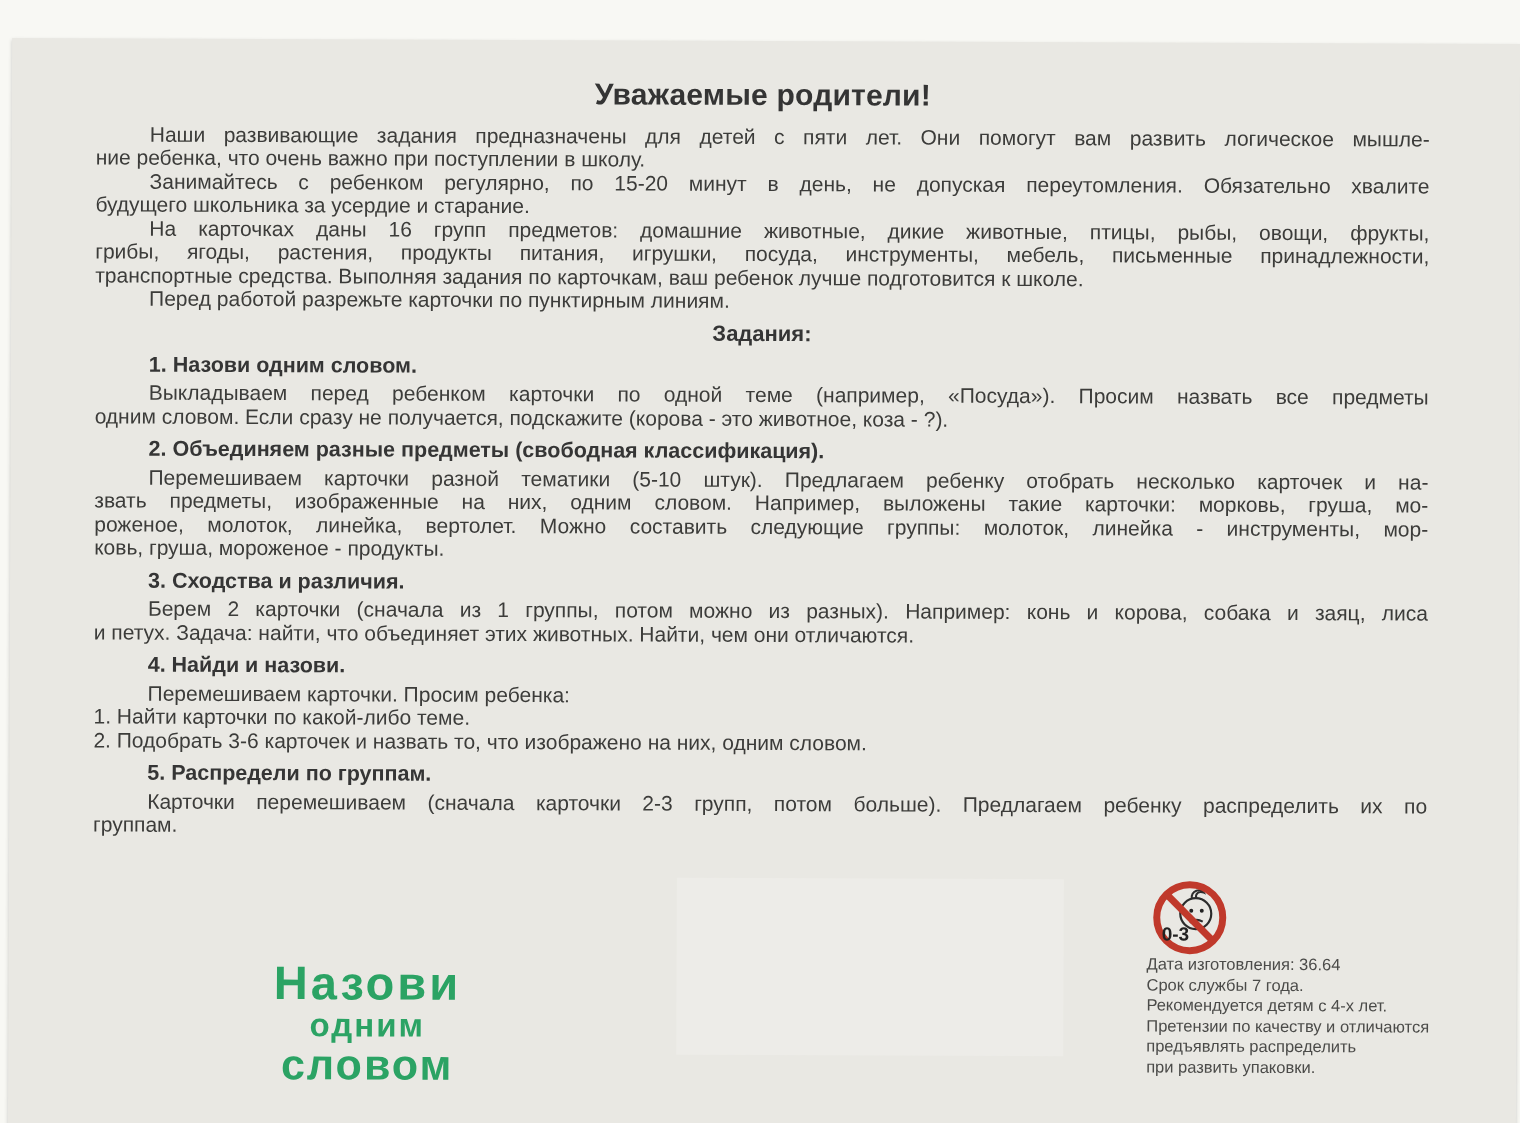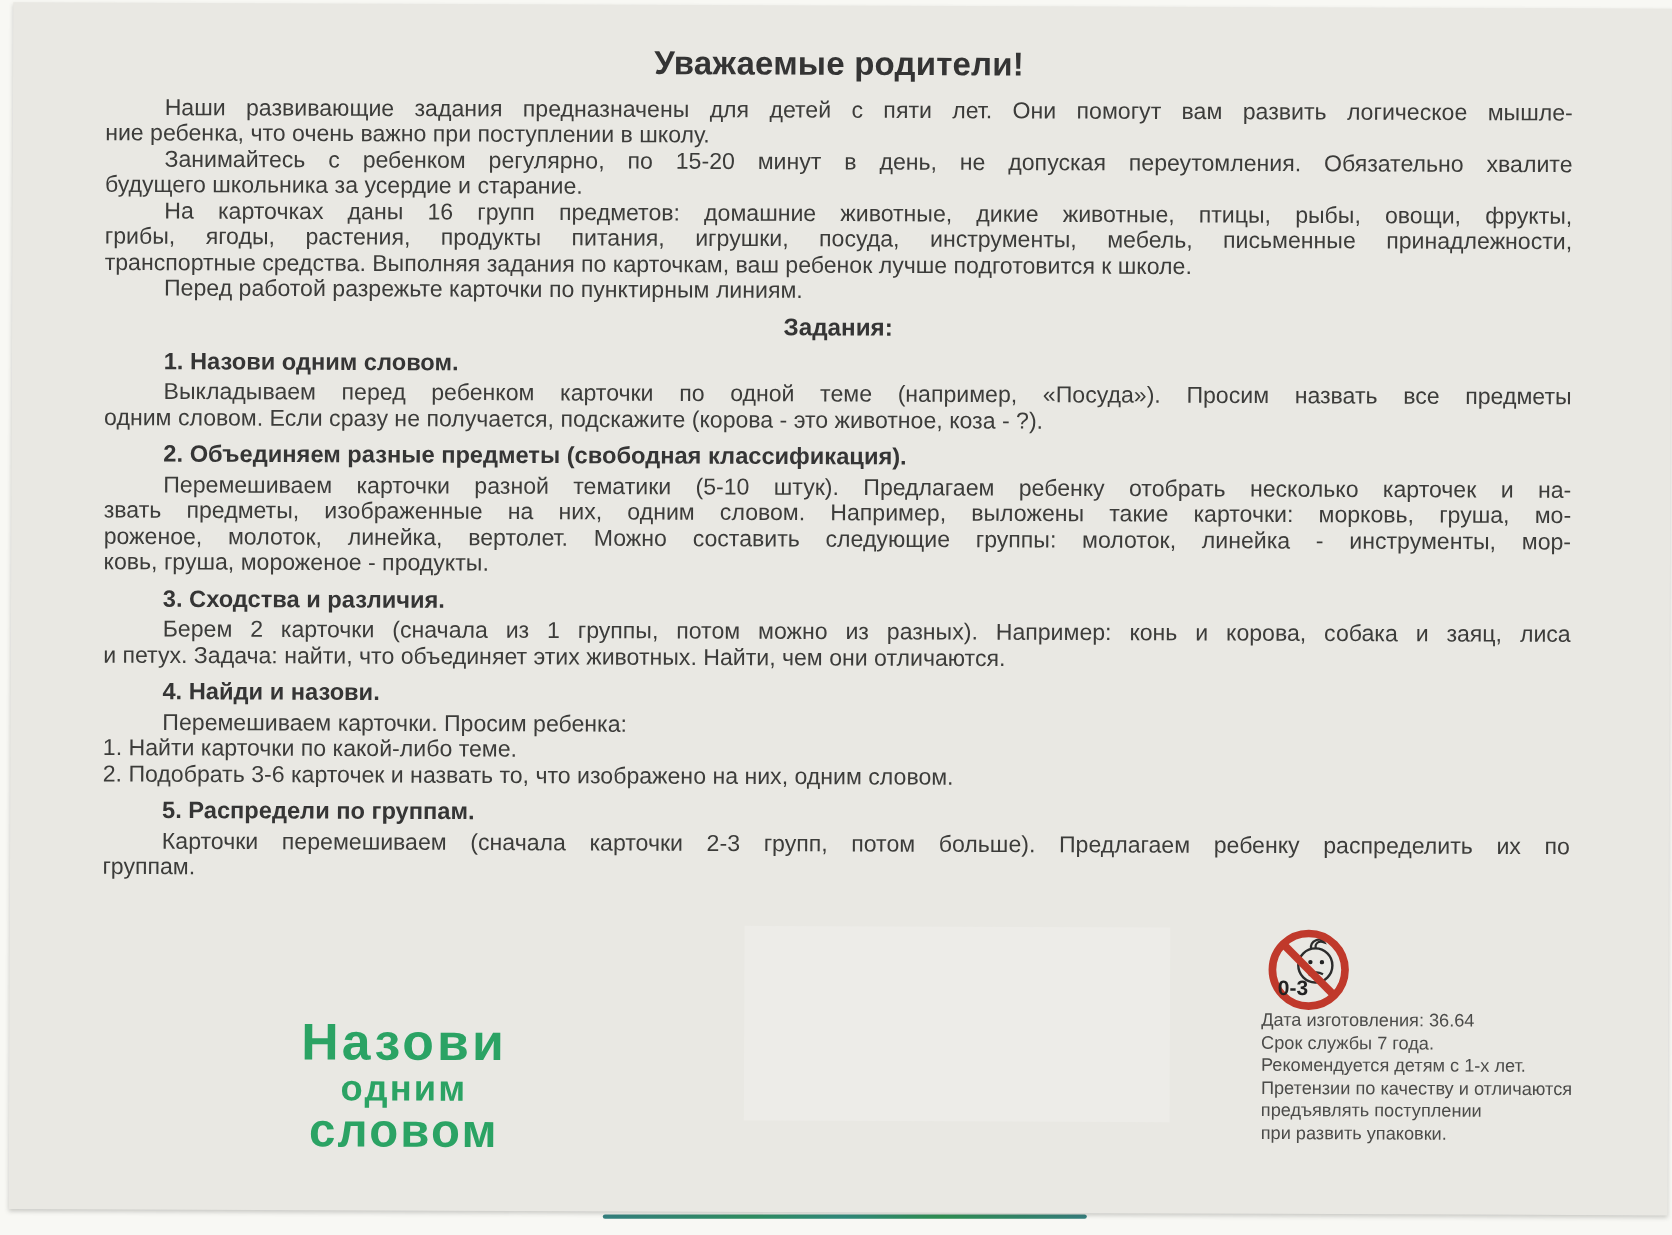--- a/index.html
+++ b/index.html
@@ -1,21 +1,21 @@
 <!DOCTYPE html>
 <html lang="ru"><head>
 <meta charset="utf-8">
 <style>
   html,body{margin:0;padding:0;}
   body{
     width:1520px;height:1123px;position:relative;overflow:hidden;
     background:#f8f8f4;
     font-family:"Liberation Sans", sans-serif;
   }
-  .stage{position:absolute;inset:0;}
+  .stage{position:absolute;inset:0;margin-top:36px;}
   
   .teal-line{
     position:absolute;left:548px;top:1104px;width:440px;height:4px;
     background:linear-gradient(90deg,#34807f 0%,#2e8f62 30%,#2f8a7c 50%,#2e9153 70%,#34807f 100%);
     border-radius:2px;
   }
   
   .card{
     position:absolute;left:10px;top:5px;width:1508px;height:1097px;
     background:#e9e8e3;
@@ -134,20 +134,20 @@
       <path d="M39 45 Q 45 40 52 44" fill="none" stroke="#2c2c2c" stroke-width="2"></path>
 
       <line x1="15" y1="16" x2="63" y2="64" stroke="#c0392b" stroke-width="7"></line>
       <circle cx="39" cy="40" r="33" fill="none" stroke="#c0392b" stroke-width="7"></circle>
       <text x="11" y="63" font-family="Liberation Sans, sans-serif" font-size="19" font-weight="bold" fill="#222">0-3</text>
     </svg>
 
     <div class="legal" id="legal">
         <div>Дата изготовления: 36.64</div>
         <div>Срок службы 7 года.</div>
-        <div>Рекомендуется детям с 1-х лет.</div>
+        <div>Рекомендуется детям с 4-х лет.</div>
         <div>Претензии по качеству и отличаются</div>
-        <div>предъявлять поступлении</div>
+        <div>предъявлять распределить</div>
         <div>при развить упаковки.</div>
       </div>
 
   </div>
 </div>
 
 </body></html>

